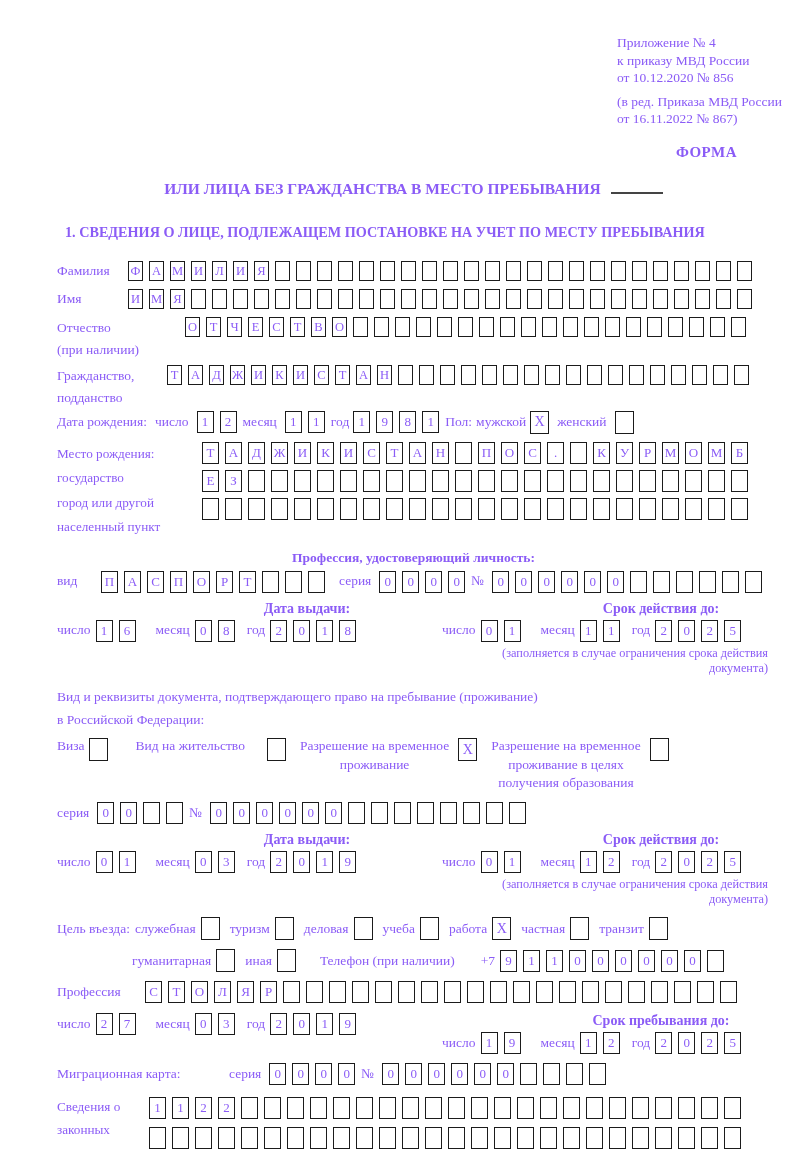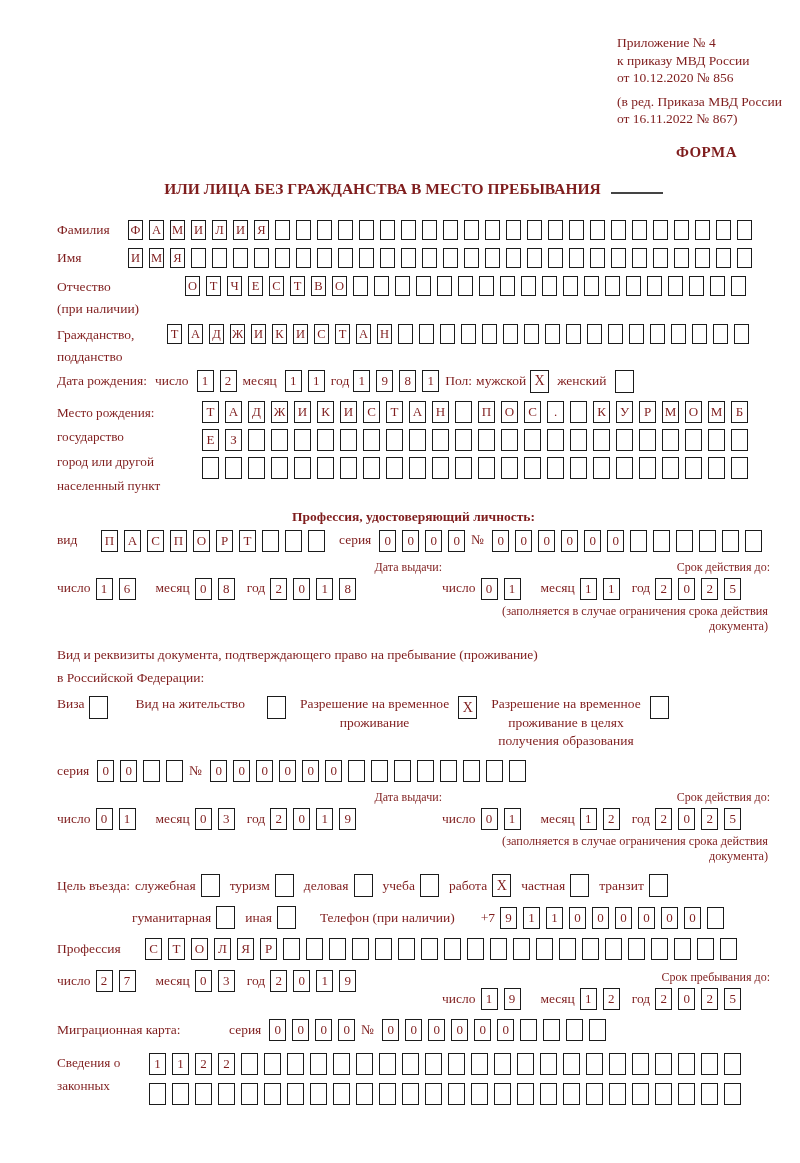--- a/index.html
+++ b/index.html
@@ -1,18 +1,18 @@
 <!DOCTYPE html>
 <html><head>
 <meta charset="utf-8">
 <style>
   * { margin:0; padding:0; box-sizing:border-box; }
   body { background:#e8e8e8; }
   .page {
-    width:800px; height:1163px; background:#ffffff; color:#7f1d1d;
+    width:800px; height:1163px; background:#ffffff; color:#8b5cf6;
     font-family:"Liberation Serif", serif;
     padding:34px 30px 16px 57px; position:relative; overflow:hidden;
     margin:0 auto;
   }
   .appendix { margin-left:560px; width:215px; font-size:13.5px; line-height:1.3; }
   .appendix .ed { margin-top:6px; }
   .forma { text-align:right; padding-right:33px; font-weight:bold; font-size:15px; margin-top:16px; letter-spacing:.5px; }
   .title { text-align:center; font-weight:bold; font-size:15.5px; line-height:1.5; margin-top:16px; }
   .tline { display:inline-block; width:52px; border-bottom:2px solid #444; height:12px; margin-left:10px; }
   .sec { font-weight:bold; font-size:14.2px; margin-top:24px; margin-left:8px; }
@@ -30,21 +30,21 @@
   .gap4 { width:4px; flex:none; } .gap8 { width:8px; flex:none; } .gap14 { width:14px; flex:none; }
 
   .lblcol { flex:none; font-size:13.5px; line-height:1.62; }
   .cellrows .cells { margin-bottom:6px; }
 
   .dochead { text-align:center; font-weight:bold; font-size:13.5px; margin-top:10px; }
 
   .dates { display:flex; margin-top:8px; align-items:flex-start; }
   .dcol-l { width:385px; flex:none; }
   .dcol-r { flex:1; }
-  .dhead { font-size:12px; text-align:right; padding-left:115px; margin-bottom:3px; }
+  .dhead { font-size:14px; text-align:center; padding-left:115px; margin-bottom:3px;font-weight:bold; }
   .dcol-r .dhead { padding-left:110px; }
   .dgroup { display:flex; align-items:center; }
   .dgroup .lbl { margin-right:5px; }
   .dgroup .cells { margin-right:6px; }
   .dnote { font-size:12.3px; margin-top:4px; text-align:right; padding-right:2px; }
 
   .intro { font-size:13.5px; margin-top:10px; line-height:1.7; }
   .opts { display:flex; align-items:flex-start; margin-top:6px; }
   .opt { display:flex; align-items:flex-start; }
   .opt .olbl { font-size:13.5px; line-height:1.35; }
@@ -72,20 +72,21 @@
   </div>
 
   <div class="forma">ФОРМА</div>
 
   <div class="title">
     <div>
       <span>ИЛИ ЛИЦА БЕЗ ГРАЖДАНСТВА В МЕСТО ПРЕБЫВАНИЯ</span><span class="tline"></span>
     </div>
   </div>
 
+  <div class="sec">1. СВЕДЕНИЯ О ЛИЦЕ, ПОДЛЕЖАЩЕМ ПОСТАНОВКЕ НА УЧЕТ ПО МЕСТУ ПРЕБЫВАНИЯ</div>
 
   <div class="row" style="margin-top:20px;">
     <span class="lbl" style="width:71px;">Фамилия</span>
     <span class="cells">
         <span class="cell">Ф</span>
         <span class="cell">А</span>
         <span class="cell">М</span>
         <span class="cell">И</span>
         <span class="cell">Л</span>
         <span class="cell">И</span>

